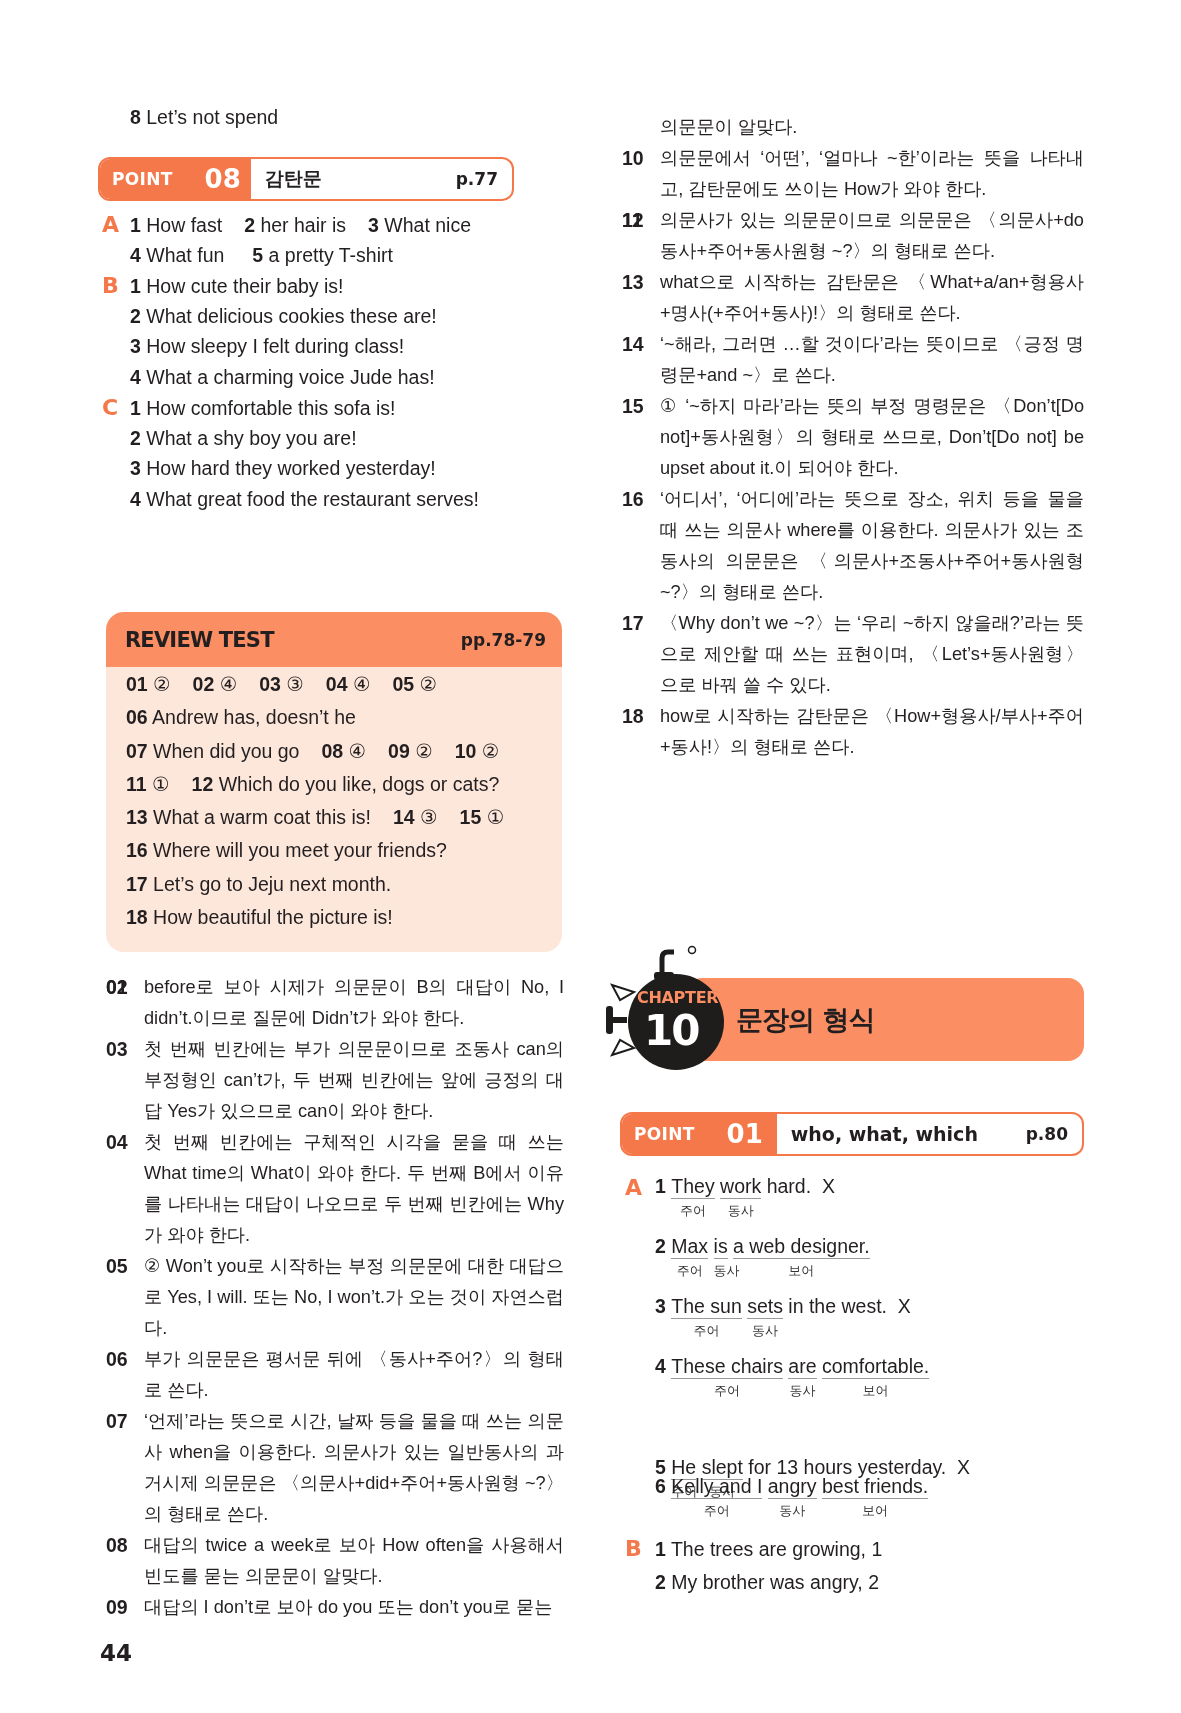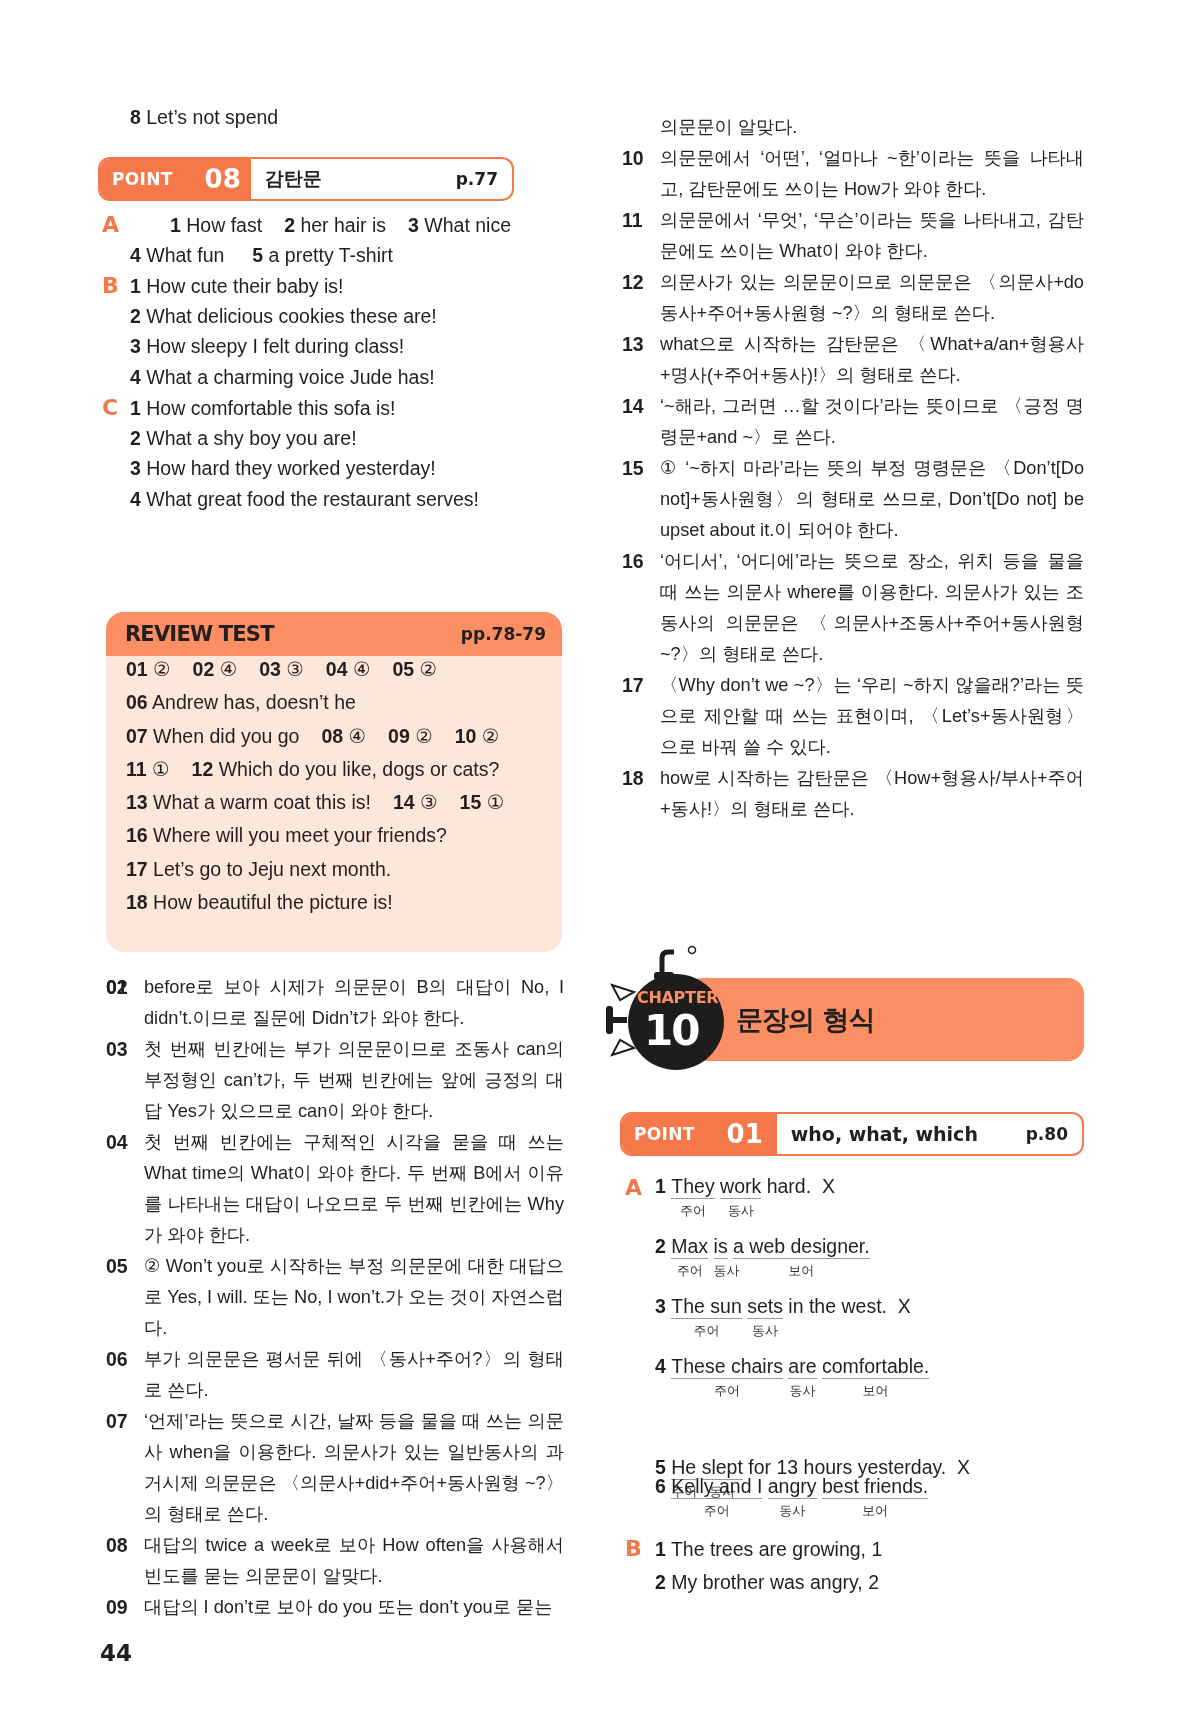--- a/index.html
+++ b/index.html
@@ -16,24 +16,24 @@
   .point-tag .pt-num { font-size: 26px; margin-left: 6px; font-family: "DejaVu Sans", sans-serif; }
   .point-title { font-weight: bold; font-size: 19px; margin-left: 14px; flex: 1; font-family: "DejaVu Sans", sans-serif; }
   .point-page { font-weight: bold; font-size: 17px; margin-right: 14px; font-family: "DejaVu Sans", sans-serif; }
 
   .sec-letter { position: absolute; color: #f4784a; font-weight: bold; font-size: 22px; font-family: "DejaVu Sans", sans-serif; }
   .ans { position: absolute; font-size: 19.5px; line-height: 33px; white-space: nowrap; }
   .ans .sp { display: inline-block; width: 22px; }
 
   
   .review { position: absolute; left: 106px; top: 612px; width: 456px; height: 340px; border-radius: 18px; background: #fde6da; overflow: hidden; }
-  .review-head { height: 44px; background: #fb8f63; display: flex; align-items: center; justify-content: space-between; padding: 0 16px 0 19px; }
+  .review-head { height: 55px; background: #fb8f63; display: flex; align-items: center; justify-content: space-between; padding: 0 16px 0 19px; }
   .review-title { font-weight: bold; font-size: 21px; letter-spacing: -0.8px; font-family: "DejaVu Sans", sans-serif; }
   .review-page { font-weight: bold; font-size: 17px; font-family: "DejaVu Sans", sans-serif; }
-  .review-body { position: absolute; left: 20px; top: 41px; }
+  .review-body { position: absolute; left: 20px; top: 56px; }
   .review-body .line { line-height: 33.3px; font-size: 19.5px; }
   .review-body .gap { display: inline-block; width: 22px; }
 
   
   .expl { position: absolute; }
   .expl-row { position: relative; padding-left: 38px; font-size: 18.2px; line-height: 31px; text-align: justify; }
   .expl-row .enum { position: absolute; left: 0; top: 0; font-weight: bold; font-size: 19.5px; }
 
   
   .chapter-bar { position: absolute; left: 686px; top: 978px; width: 398px; height: 83px; background: #fb8f63; border-radius: 16px; }
@@ -60,21 +60,21 @@
 <div class="point-box" style="left:98px; top:157px; width:416px;">
   <div class="point-tag">
     <span class="pt-word">POINT</span>
     <span class="pt-num">08</span>
   </div>
   <span class="point-title">감탄문</span>
   <span class="point-page">p.77</span>
 </div>
 
 <span class="sec-letter" style="left:102px; top:212px;">A</span>
-<div class="ans" style="left:130px; top:209px;margin-left:40px;">
+<div class="ans" style="left:130px; top:209px;">
   <span class="num">1</span><span> How fast</span><span class="sp"></span><span class="num">2</span><span> her hair is</span><span class="sp"></span><span class="num">3</span><span> What nice</span>
 </div>
 <div class="ans" style="left:130px; top:239px;">
   <span class="num">4</span><span> What fun</span><span class="sp" style="width:28px"></span><span class="num">5</span><span> a pretty T-shirt</span>
 </div>
 
 <span class="sec-letter" style="left:102px; top:273px;">B</span>
 <div class="ans" style="left:130px; top:270px;"><span class="num">1</span><span> How cute their baby is!</span></div>
 <div class="ans" style="left:130px; top:300px;"><span class="num">2</span><span> What delicious cookies these are!</span></div>
 <div class="ans" style="left:130px; top:330px;"><span class="num">3</span><span> How sleepy I felt during class!</span></div>
@@ -129,21 +129,21 @@
   <div class="expl-row"><span class="enum">07</span><span>‘언제’라는 뜻으로 시간, 날짜 등을 물을 때 쓰는 의문사 when을 이용한다. 의문사가 있는 일반동사의 과거시제 의문문은 〈의문사+did+주어+동사원형 ~?〉의 형태로 쓴다.</span></div>
   <div class="expl-row"><span class="enum">08</span><span>대답의 twice a week로 보아 How often을 사용해서 빈도를 묻는 의문문이 알맞다.</span></div>
   <div class="expl-row"><span class="enum">09</span><span>대답의 I don’t로 보아 do you 또는 don’t you로 묻는</span></div>
 </div>
 
 <div class="page-num">44</div>
 
 <div class="expl" style="left:622px; top:112px; width:462px;">
   <div class="expl-row"><span class="enum"></span><span>의문문이 알맞다.</span></div>
   <div class="expl-row"><span class="enum">10</span><span>의문문에서 ‘어떤’, ‘얼마나 ~한’이라는 뜻을 나타내고, 감탄문에도 쓰이는 How가 와야 한다.</span></div>
-  <div class="expl-row"><span class="enum">11</span><span>의문문에서 ‘무엇’, ‘무슨’이라는 뜻을 나타내고, 감탄문에도 쓰이는 What이 와야 한다.</span></div>
+  <div class="expl-row"><span class="enum">11</span></div>
   <div class="expl-row"><span class="enum">12</span><span>의문사가 있는 의문문이므로 의문문은 〈의문사+do동사+주어+동사원형 ~?〉의 형태로 쓴다.</span></div>
   <div class="expl-row"><span class="enum">13</span><span>what으로 시작하는 감탄문은 〈What+a/an+형용사+명사(+주어+동사)!〉의 형태로 쓴다.</span></div>
   <div class="expl-row"><span class="enum">14</span><span>‘~해라, 그러면 …할 것이다’라는 뜻이므로 〈긍정 명령문+and ~〉로 쓴다.</span></div>
   <div class="expl-row"><span class="enum">15</span><span>① ‘~하지 마라’라는 뜻의 부정 명령문은 〈Don’t[Do not]+동사원형〉의 형태로 쓰므로, Don’t[Do not] be upset about it.이 되어야 한다.</span></div>
   <div class="expl-row"><span class="enum">16</span><span>‘어디서’, ‘어디에’라는 뜻으로 장소, 위치 등을 물을 때 쓰는 의문사 where를 이용한다. 의문사가 있는 조동사의 의문문은 〈의문사+조동사+주어+동사원형 ~?〉의 형태로 쓴다.</span></div>
   <div class="expl-row"><span class="enum">17</span><span>〈Why don’t we ~?〉는 ‘우리 ~하지 않을래?’라는 뜻으로 제안할 때 쓰는 표현이며, 〈Let’s+동사원형〉으로 바꿔 쓸 수 있다.</span></div>
   <div class="expl-row"><span class="enum">18</span><span>how로 시작하는 감탄문은 〈How+형용사/부사+주어+동사!〉의 형태로 쓴다.</span></div>
 </div>
 
 <div class="chapter-bar"></div>

